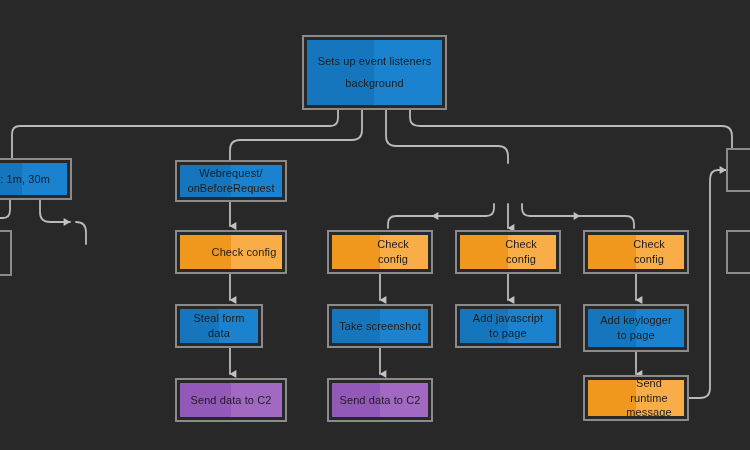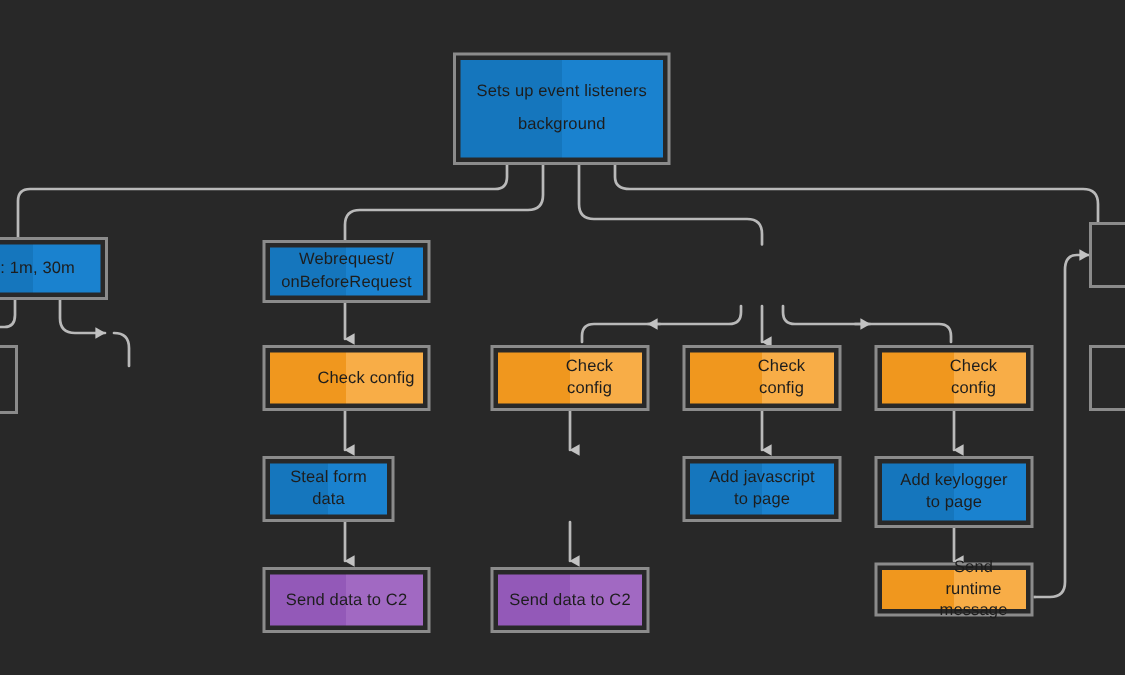--- a/index.html
+++ b/index.html
@@ -170,20 +170,27 @@
 
 
   <div class="node fill-orange" style="left:327px; top:230px; width:106px; height:44px;">
     <div class="node-inner">
       <span class="node-label">
         <span class="ln">Check config</span>
       </span>
     </div>
   </div>
 
+  <div class="node fill-blue" style="left:327px; top:304px; width:106px; height:44px;">
+    <div class="node-inner">
+      <span class="node-label">
+        <span class="ln">Take screenshot</span>
+      </span>
+    </div>
+  </div>
 
   <div class="node fill-purple" style="left:327px; top:378px; width:106px; height:44px;">
     <div class="node-inner">
       <span class="node-label">
         <span class="ln">Send data to C2</span>
       </span>
     </div>
   </div>
 
   <div class="node fill-orange" style="left:455px; top:230px; width:106px; height:44px;">
@@ -213,21 +220,21 @@
 
   <div class="node fill-blue" style="left:583px; top:304px; width:106px; height:48px;">
     <div class="node-inner">
       <span class="node-label">
         <span class="ln">Add keylogger</span>
         <span class="ln">to page</span>
       </span>
     </div>
   </div>
 
-  <div class="node fill-orange" style="left:583px; top:375px; width:106px; height:36px;">
+  <div class="node fill-orange" style="left:583px; top:375px; width:106px; height:46px;">
     <div class="node-inner">
       <span class="node-label">
         <span class="ln">Send runtime</span>
         <span class="ln">message</span>
       </span>
     </div>
   </div>
 
   <div class="node fill-none" style="left:726px; top:148px; width:44px; height:44px;">
     <div class="node-inner"></div>

